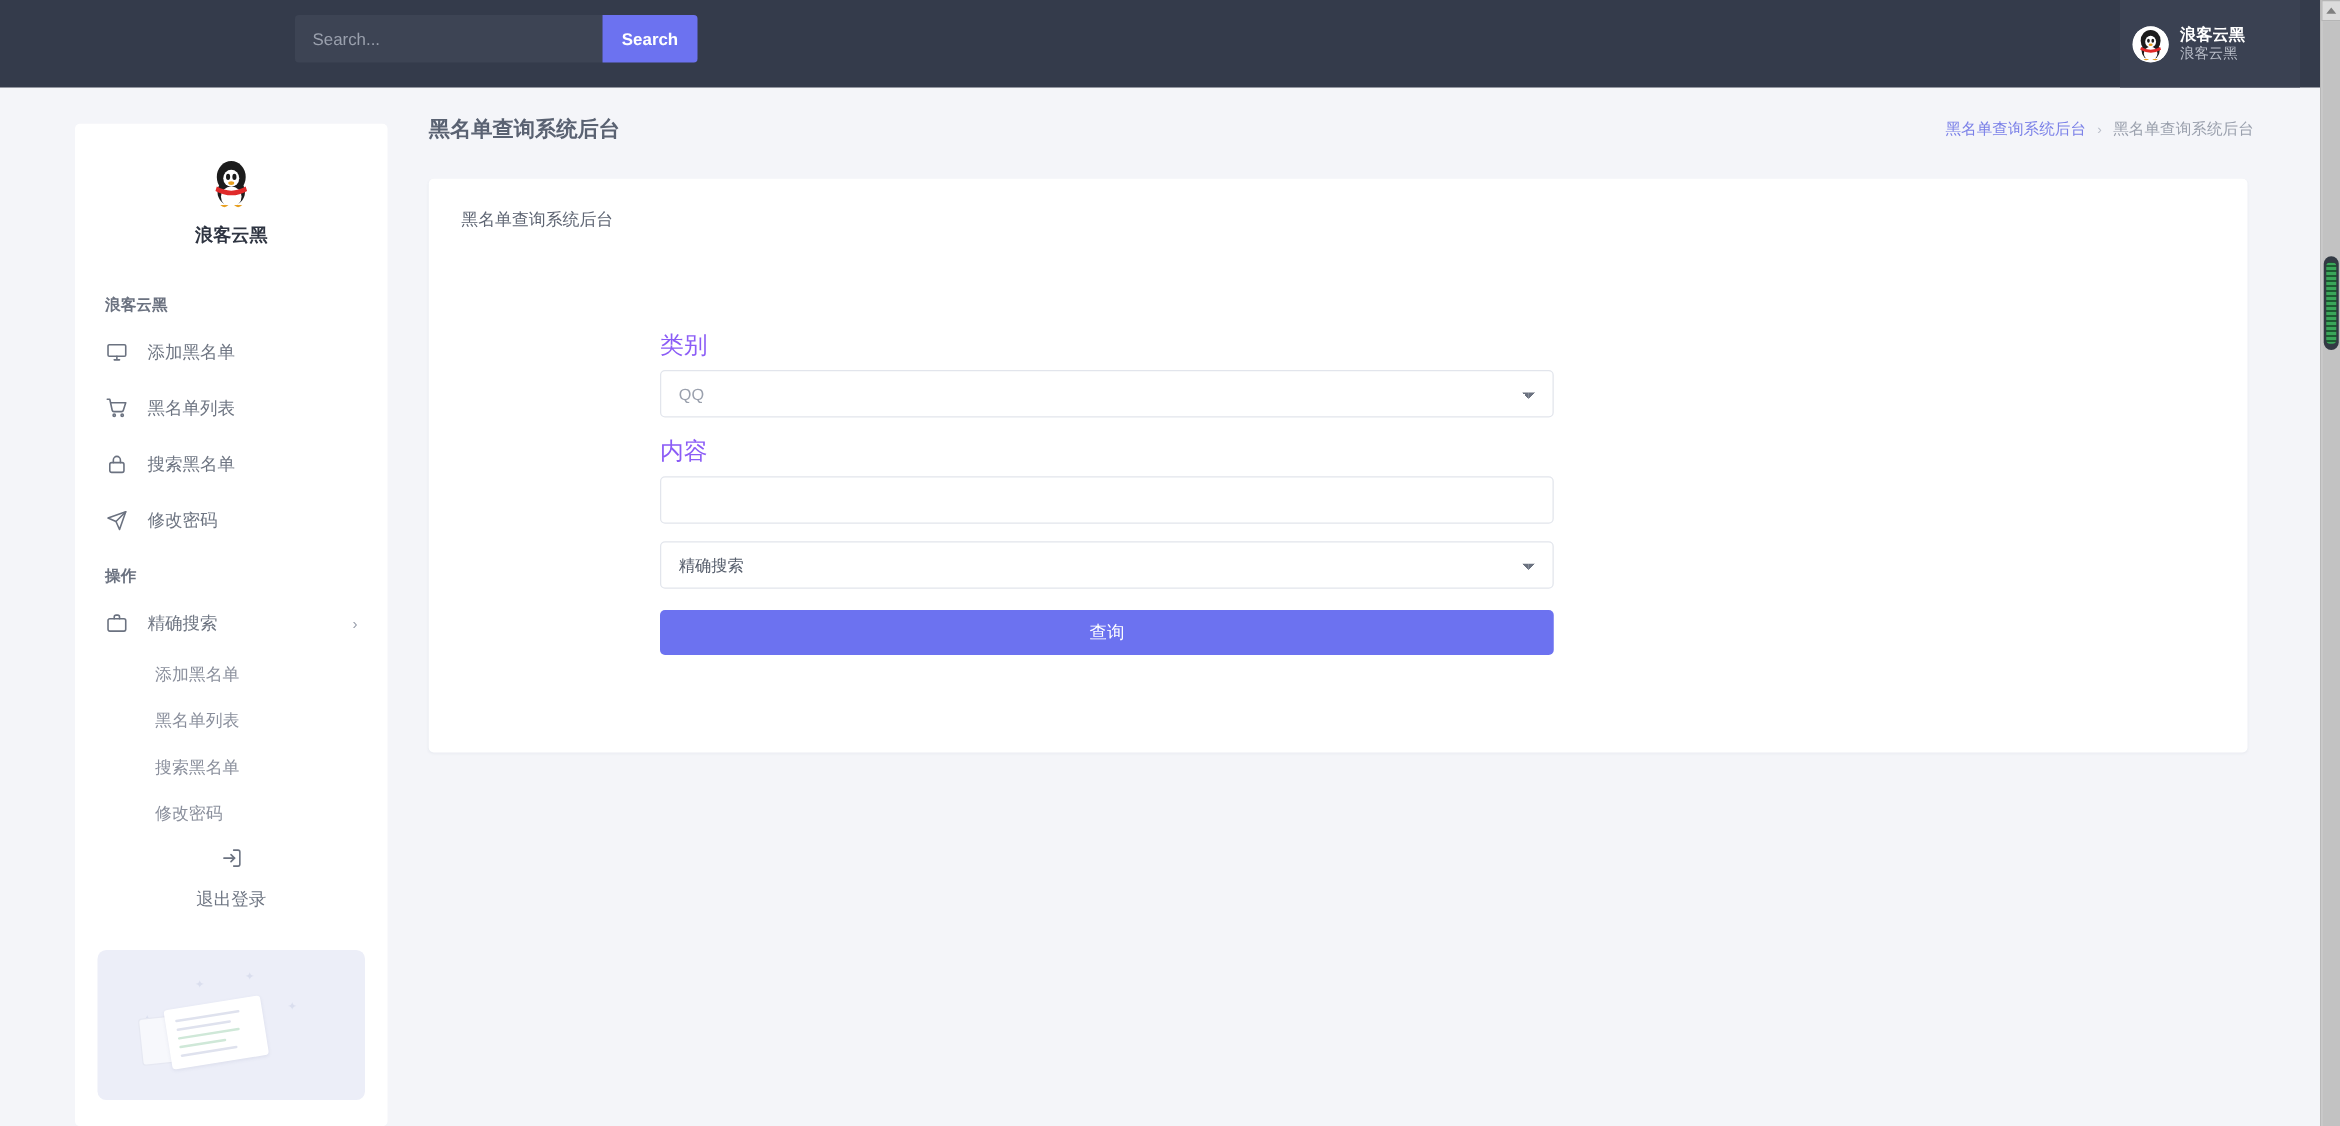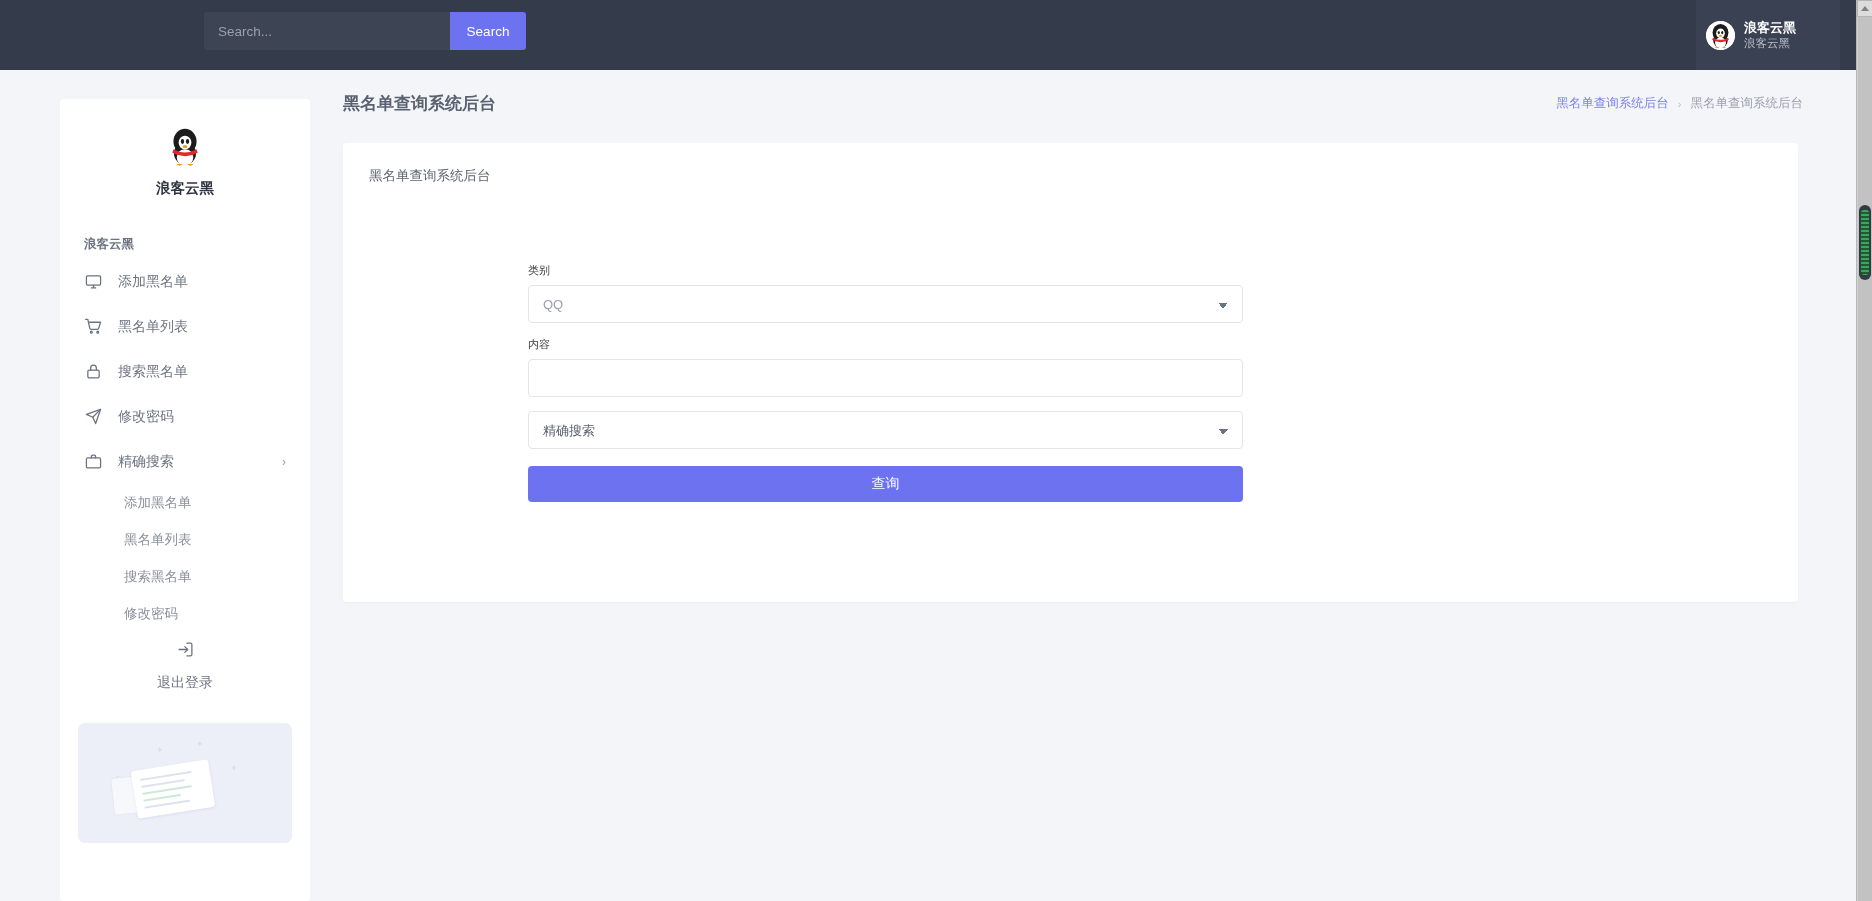--- a/index.html
+++ b/index.html
@@ -12,41 +12,42 @@
   body { position: relative; }
 
   
   .topbar {
     position: absolute; top: 0; left: 0;
     width: 1856px; height: 70px;
     background: #343b4b;
     display: flex; align-items: center;
   }
   .search-wrap {
-    position: absolute; left: 204px; top: 12px;
+    position: absolute; left: 236px; top: 12px;
     display: flex; height: 38px; justify-content: space-between;
   }
   .search-input {
     width: 246px; height: 38px;
     background: #3d4454;
     border: none; outline: none;
     color: #d6d9e0;
     font-size: 13.5px;
     padding: 0 14px;
     font-family: "Liberation Sans", sans-serif;
     border-radius: 3px 0 0 3px;
   }
   .search-input::placeholder { color: #9aa0ad; }
   .search-btn {
     width: 76px; height: 38px;
     background: #6c72f0;
     border: none; outline: none; cursor: pointer;
     color: #ffffff; font-size: 13.5px;
     font-family: "Liberation Sans", sans-serif;
     border-radius: 0 3px 3px 0;
+    font-weight: bold;
   }
 
   .user-box {
     position: absolute; right: 16px; top: 0;
     height: 70px; width: 144px;
     background: #3a4152;
     display: flex; align-items: center;
     padding-left: 10px; gap: 9px;
     cursor: pointer;
   }
@@ -184,21 +185,21 @@
 
   .form-area {
     position: absolute; left: 185px; top: 120px;
     width: 715px;
   }
   .form-title {
     font-size: 25px; font-weight: bold; color: #5f6673;
     margin-bottom: 12px; letter-spacing: 0.5px;
   }
   .field-label {
-    font-size: 11px; color: #404040;
+    font-size: 19px; color: #8b5cf6;
     margin-bottom: 7px; display: block;
   }
   .field-gap { height: 14px; }
   .ctl {
     width: 715px; height: 38px;
     border: 1px solid #e2e5ec;
     border-radius: 4px;
     background: #ffffff;
     font-size: 13px;
     font-family: "Liberation Sans", sans-serif;
@@ -326,20 +327,21 @@
   <div class="nav-item">
     <span class="nav-icon">
       <svg viewBox="0 0 24 24" fill="none" stroke="currentColor" stroke-width="1.8" stroke-linecap="round" stroke-linejoin="round">
         <path d="M22 2L11 13"></path>
           <path d="M22 2l-7 20-4-9-9-4 20-7z"></path>
       </svg>
     </span>
     <span class="nav-label">修改密码</span>
   </div>
 
+  <div class="nav-section">操作</div>
 
   <div class="nav-item">
     <span class="nav-icon">
       <svg viewBox="0 0 24 24" fill="none" stroke="currentColor" stroke-width="1.8" stroke-linecap="round" stroke-linejoin="round">
         <rect x="2" y="7" width="20" height="14" rx="2"></rect>
           <path d="M9 7V5a2 2 0 0 1 2-2h2a2 2 0 0 1 2 2v2"></path>
       </svg>
     </span>
     <span class="nav-label">精确搜索</span>
     <span class="nav-chev">›</span>

